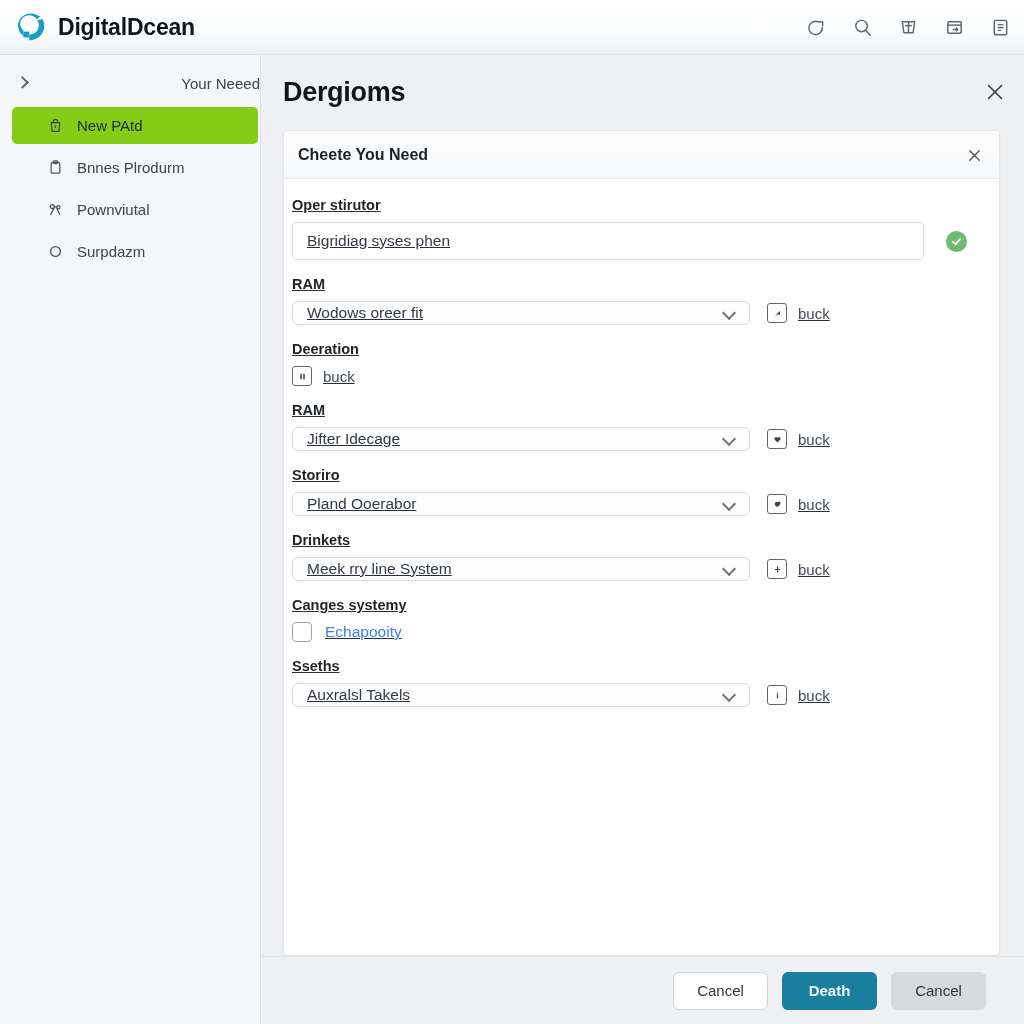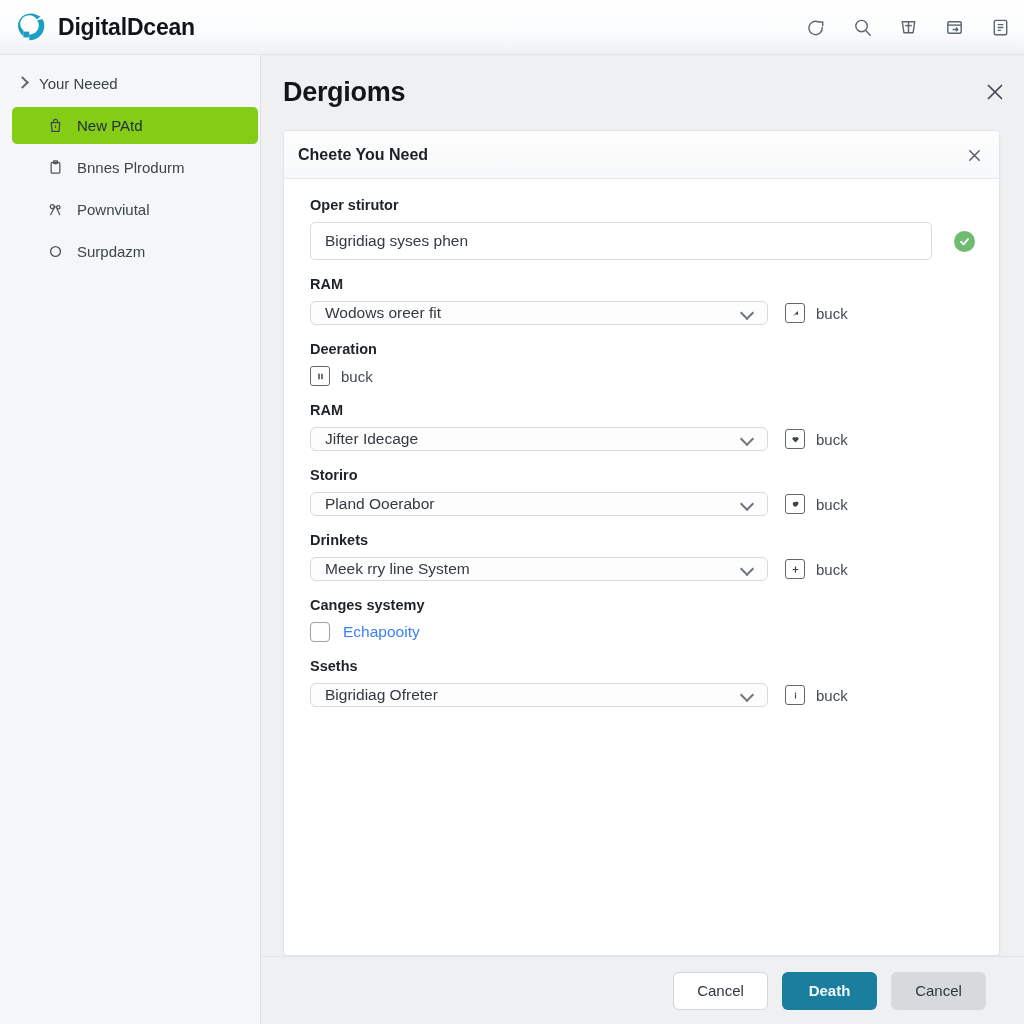--- a/index.html
+++ b/index.html
@@ -80,25 +80,26 @@
     width: 261px;
     min-width: 261px;
     background: #f4f6f7;
     border-right: 1px solid #dce1e5;
     padding-top: 12px;
     box-sizing: border-box;
   }
   .side-head {
     display: flex;
     align-items: center;
-    gap: 10px;
+    gap: 26px;
     padding: 8px 0 10px 16px;
     color: #3b434b;
     font-size: 15px;
     cursor: pointer;
+    justify-content: space-between;
   }
   .chev-right {
     width: 13px;
     height: 13px;
     display: inline-block;
     position: relative;
   }
   .chev-right::before {
     content: "";
     position: absolute;
@@ -211,23 +212,24 @@
     top: 13px;
     width: 22px;
     height: 22px;
     display: flex;
     align-items: center;
     justify-content: center;
     color: #525a62;
     cursor: pointer;
   }
   .card-body {
-    padding: 18px 24px 16px 26px;
+    padding: 18px 24px 16px 8px;
     overflow: hidden;
     flex: 1 1 auto;
+    text-decoration: underline;
   }
 
   .field-label {
     font-size: 14.5px;
     font-weight: bold;
     color: #1e2327;
     margin: 0 0 9px 0;
   }
   .field-block { margin-bottom: 16px; }
   .field-row {
@@ -606,21 +608,21 @@
               <div class="check-row">
                 <span class="checkbox"></span>
                 <span class="check-label">Echapooity</span>
               </div>
             </div>
 
             <div class="field-block">
               <div class="field-label">Sseths</div>
               <div class="field-row">
                 <div class="select">
-                  <span class="sel-val">Bigridiag Ofreter</span>
+                  <span class="sel-val">Auxralsl Takels</span>
                   <span class="chev-down"></span>
                 </div>
                 <span class="side-note">
                   <span class="note-ico">
                     <svg width="11" height="11" viewBox="0 0 12 12" fill="none" stroke="#3d444a" stroke-width="1.3" stroke-linecap="round">
                       <path d="M6 5.2v3.4"></path>
                         <path d="M6 3.3v.5"></path>
                     </svg>
                   </span>
                   <span>buck</span>

